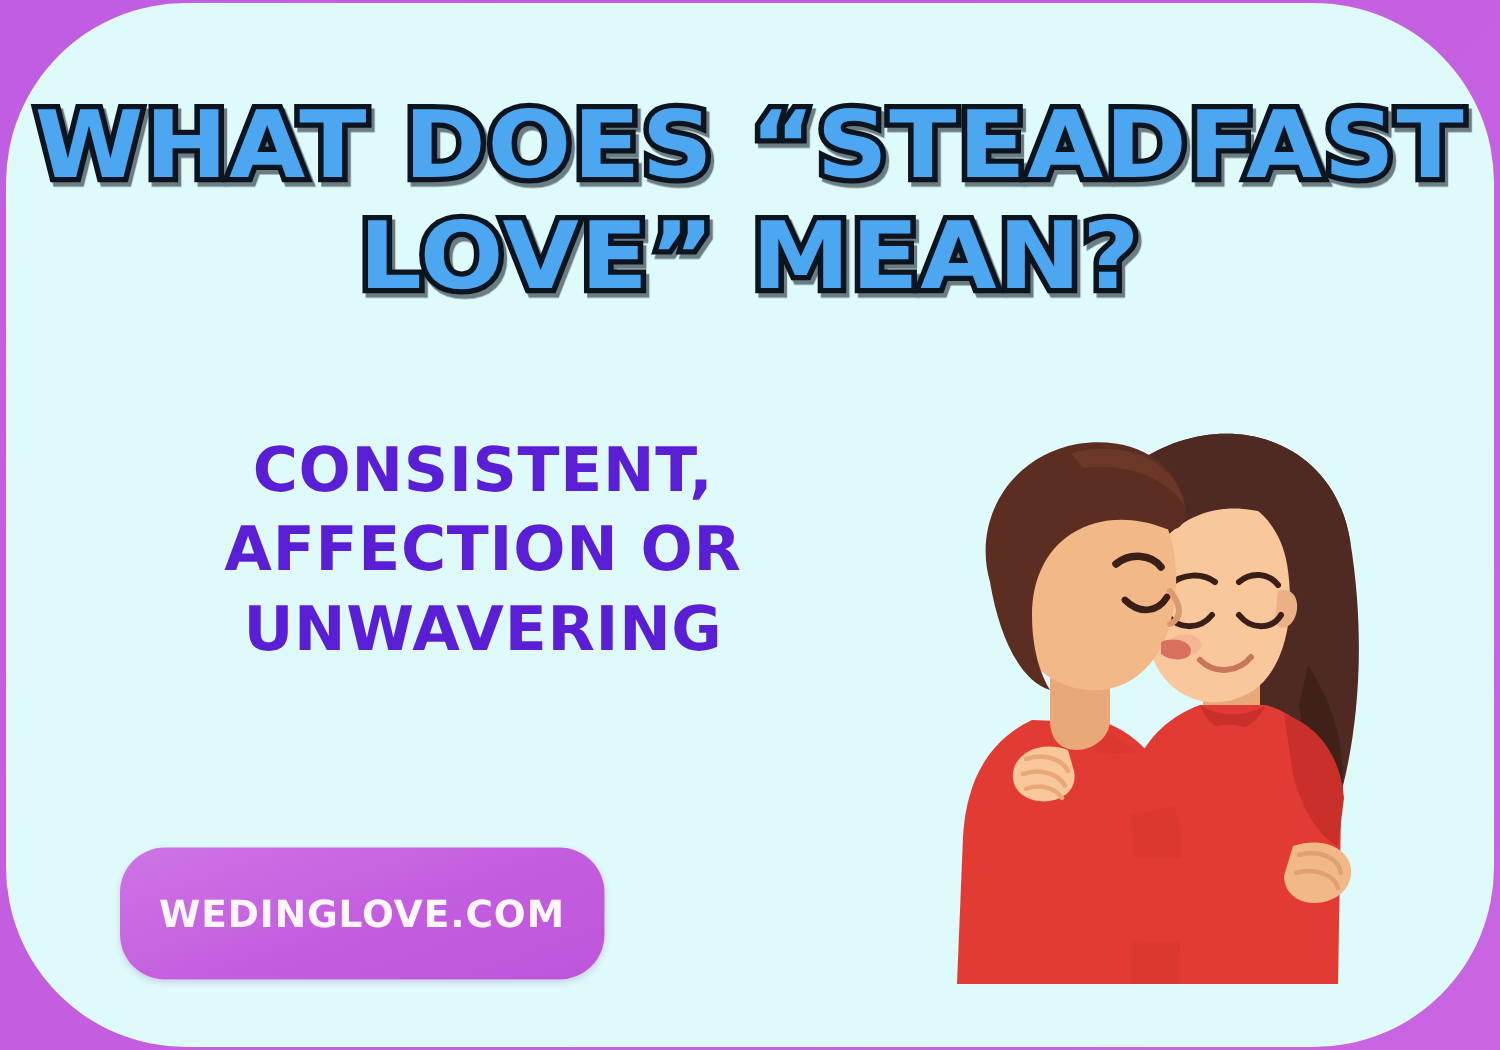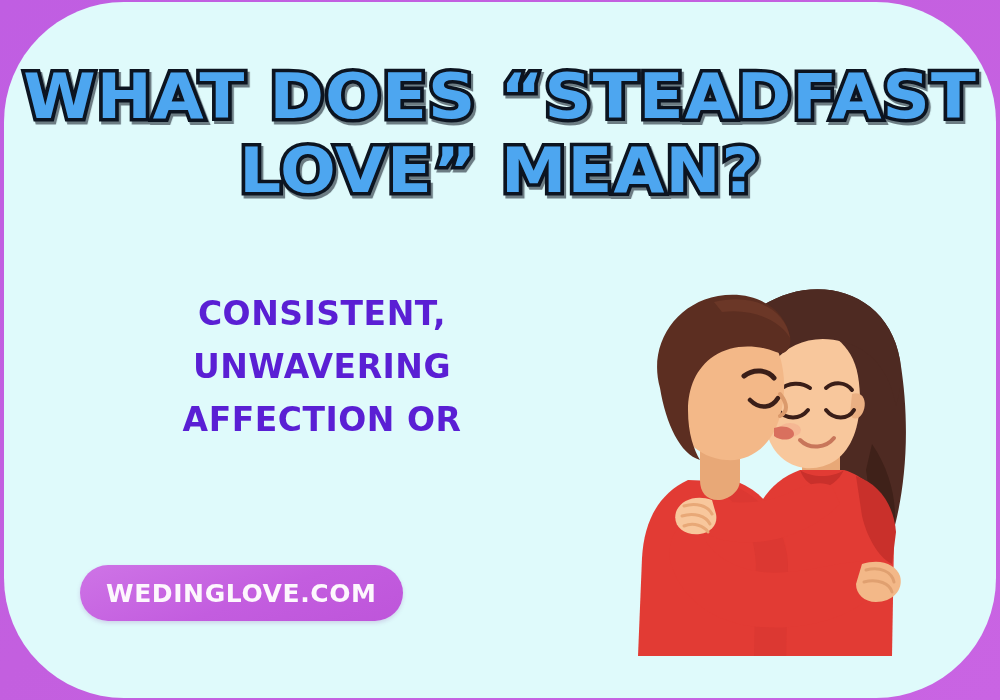--- a/index.html
+++ b/index.html
@@ -45,33 +45,33 @@
   }
 
   
   .body-copy{
     position:absolute;
     left:58px;top:285px;width:520px;
     text-align:center;
     color:#5A1FD4;
     font-family:"DejaVu Sans", sans-serif;
     font-weight:bold;
-    font-size:33px;
+    font-size:41px;
     line-height:53px;
     letter-spacing:.5px;
     text-transform:uppercase;
   }
   .body-copy .ln{display:block;}
 
   
   .badge{
     position:absolute;left:76px;top:563px;
     min-width:262px;height:56px;
     display:flex;align-items:center;justify-content:center;
-    padding:0 26px;
+    padding:16px 26px;
     border-radius:30px;
     background:linear-gradient(160deg,#CE74E6 0%,#C35DDF 55%,#BE55DA 100%);
     color:#FDF7FD;
     font-family:"DejaVu Sans", sans-serif;
     font-weight:bold;
     font-size:25px;
     letter-spacing:.6px;
     box-shadow:0 2px 4px rgba(120,40,150,.18);
   }
 
@@ -90,22 +90,22 @@
 
   <div class="panel">
 
     <div class="title-wrap">
       <div class="title-line">WHAT DOES “STEADFAST</div>
       <div class="title-line">LOVE” MEAN?</div>
     </div>
 
     <div class="body-copy">
       <span class="ln">CONSISTENT,</span>
+      <span class="ln">AFFECTION OR</span>
       <span class="ln">UNWAVERING</span>
-      <span class="ln">AFFECTION OR</span>
     </div>
 
     <div class="badge">
       <span>WEDINGLOVE.COM</span>
     </div>
 
     <div class="illus">
       <svg viewBox="0 0 340 400" xmlns="http://www.w3.org/2000/svg">
         <defs>
           <clipPath id="wHairClip">

